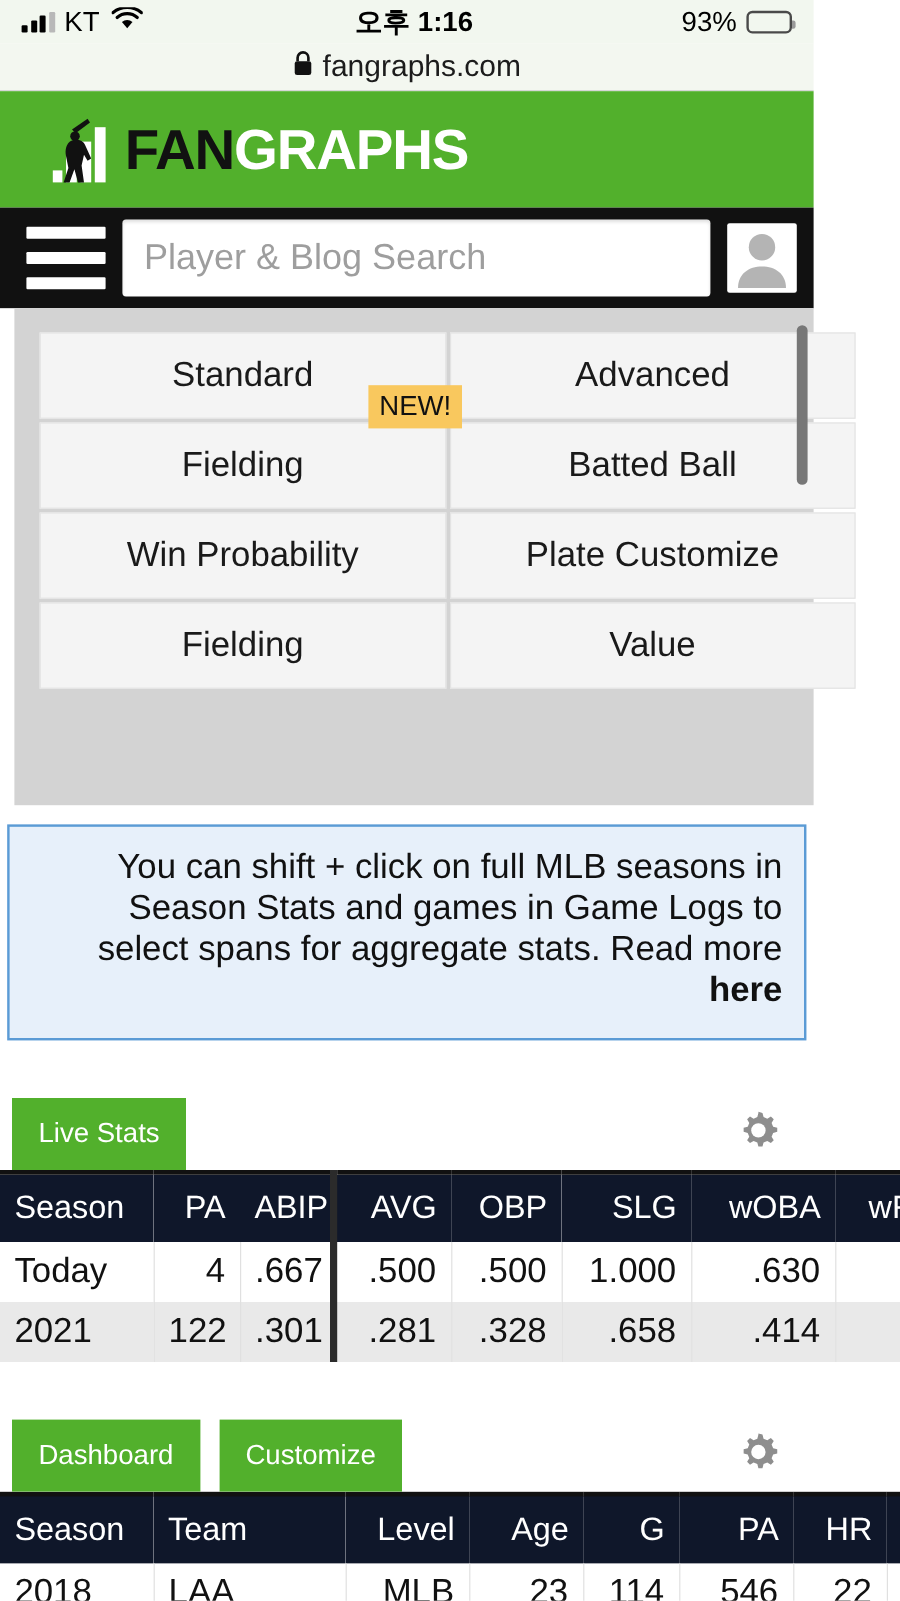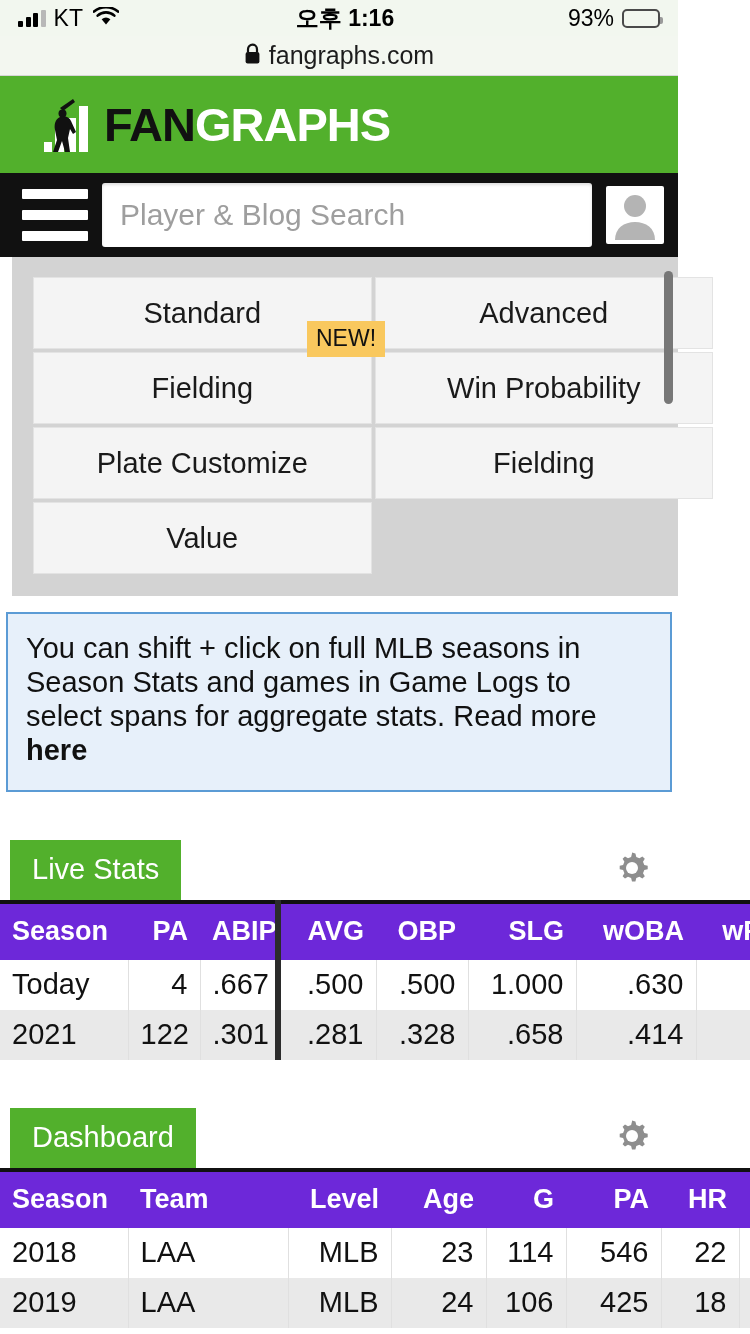--- a/index.html
+++ b/index.html
@@ -117,39 +117,39 @@
   .vscroll {
     position:absolute; right: 5px; top: 14px;
     width: 9px; height: 133px; background:#777; border-radius: 5px;
   }
 
   
   .notice {
     margin: 16px 6px 0 6px;
     background:#e7f0fa; border: 2px solid #5b9bd5;
     padding: 18px 18px 22px 18px;
-    text-align:left; font-size: 29px; line-height: 1.17; color:#111;
+    text-align:right; font-size: 29px; line-height: 1.17; color:#111;
   }
   .notice b { font-weight: 700; }
 
   
   .table-block { margin-top: 48px; }
   .tab-row { display:flex; align-items:center; height: 60px; padding-left: 10px; }
   .gtab {
-    background:#52b02c; color:#fff; font-size: 29px;
+    background:#52b02c; color:#fff; font-size: 23px;
     padding: 13px 22px; margin-right: 16px; cursor:pointer; line-height:1;
     display:flex; align-items:center; height:100%;
   }
   .gear-slot { margin-left:auto; padding-right: 26px; display:flex; align-items:center; }
   .stats-table {
     width: 100%; border-collapse: collapse; table-layout: fixed;
     border-top: 4px solid #111;
   }
   .stats-table thead th {
-    background:#6d28d9; color:#fff; font-size: 27px; font-weight:700;
+    background:#0f172a; color:#fff; font-size: 27px; font-weight:400;
     height: 58px; padding: 0 12px; text-align:right; white-space:nowrap; overflow:hidden;
   }
   .stats-table thead th.lft { text-align:left; }
   .stats-table tbody td {
     font-size: 29px; color:#111; height: 50px; padding: 0 12px;
     text-align:right; border-right: 1px solid #e0e0e0; white-space:nowrap;
   }
   .stats-table tbody td.lft { text-align:left; }
   .stats-table tbody tr:nth-child(odd) td { background:#ffffff; }
   .stats-table tbody tr:nth-child(even) td { background:#e9e9e9; }
@@ -243,20 +243,23 @@
         <div class="gbtn">
             <span>Standard</span>
           </div>
         <div class="gbtn">
             <span>Advanced</span>
           </div>
         <div class="gbtn">
             <span>Fielding</span>
           </div>
         <div class="gbtn">
+            <span>Batted Ball</span>
+          </div>
+        <div class="gbtn">
             <span>Win Probability</span>
           </div>
         <div class="gbtn">
             <span>Plate Customize</span>
           </div>
         <div class="gbtn">
             <span>Fielding</span>
           </div>
         <div class="gbtn">
             <span>Value</span>
@@ -334,20 +337,23 @@
         </tbody>
       </table>
     </div>
   </div>
 
   <div class="table-block">
     <div class="tab-row">
       <div class="gtab">
           <span>Dashboard</span>
         </div>
+      <div class="gtab">
+          <span>Customize</span>
+        </div>
       <div class="gear-slot">
         <span>
           <svg width="40" height="40" viewBox="0 0 40 40">
             <path fill="#8e8e8e" d="M20 4.5 l3.4 1 .9 3.4 3.1 1.3 3-1.8 2.4 2.4 -1.8 3 1.3 3.1 3.4.9 0 3.4 -3.4.9 -1.3 3.1 1.8 3 -2.4 2.4 -3 -1.8 -3.1 1.3 -.9 3.4 -3.4 0 -.9 -3.4 -3.1 -1.3 -3 1.8 -2.4 -2.4 1.8 -3 -1.3 -3.1 -3.4 -.9 0 -3.4 3.4 -.9 1.3 -3.1 -1.8 -3 2.4 -2.4 3 1.8 3.1 -1.3 .9 -3.4 z"></path>
             <circle cx="20" cy="20" r="6" fill="#fff"></circle>
           </svg>
         </span>
       </div>
     </div>
     <div class="tbl-clip">

